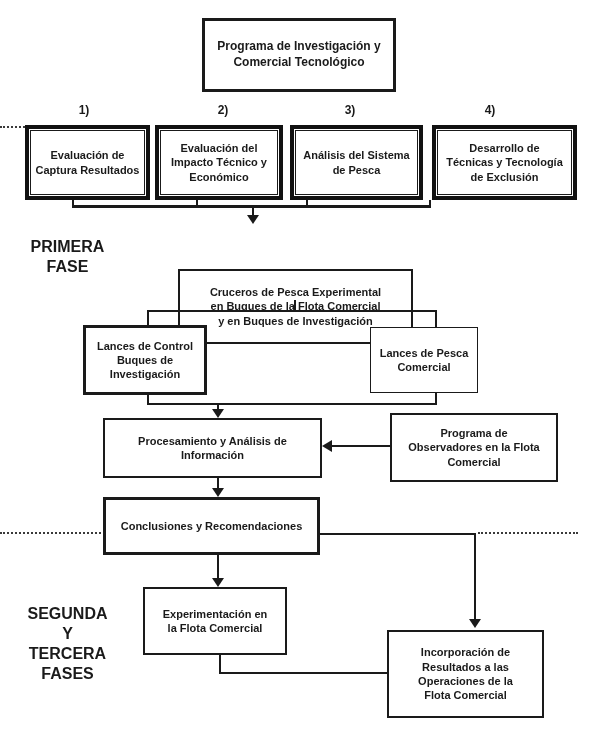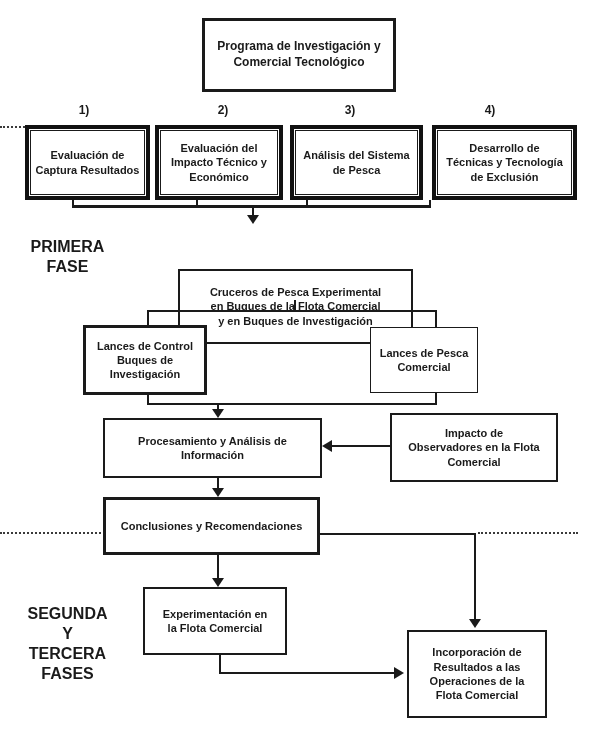--- a/index.html
+++ b/index.html
@@ -25,21 +25,21 @@
   #n-f2{left:155px;top:125px;width:128px;height:75px;}
   #n-f3{left:290px;top:125px;width:133px;height:75px;}
   #n-f4{left:432px;top:125px;width:145px;height:75px;}
   #n-cruceros{left:178px;top:225px;width:235px;height:75px;margin-top:44px;}
   #n-lances-control{left:83px;top:325px;width:124px;height:70px;border-width:3px;}
   #n-lances-pesca{left:370px;top:327px;width:108px;height:66px;border-width:1px;}
   #n-procesamiento{left:103px;top:418px;width:219px;height:60px;}
   #n-observadores{left:390px;top:413px;width:168px;height:69px;}
   #n-conclusiones{left:103px;top:497px;width:217px;height:58px;border-width:3px;}
   #n-experimentacion{left:143px;top:587px;width:144px;height:68px;}
-  #n-incorporacion{left:407px;top:630px;width:140px;height:88px;}
+  #n-incorporacion{left:387px;top:630px;width:157px;height:88px;}
   
   .phase{
     position:absolute;font-weight:bold;font-size:16px;line-height:1.25;
     text-align:center;white-space:pre-line;
   }
   #phase1{left:25px;top:237px;width:85px;}
   #phase2{left:25px;top:604px;width:85px;}
   .num{position:absolute;top:103px;width:32px;text-align:center;font-weight:bold;font-size:12px;}
   #num1{left:68px;} #num2{left:207px;} #num3{left:334px;} #num4{left:474px;}
   
@@ -176,21 +176,21 @@
   <div class="line" id="h-lances-bot"></div>
   <div class="line" id="v-lpe-down"></div>
   <div class="line" id="stem-proc"></div>
   <div class="arr arr-down" id="a-proc"></div>
 
   <div class="node" id="n-procesamiento">
     <span class="txt">Procesamiento y Análisis de
 Información</span>
   </div>
   <div class="node" id="n-observadores">
-    <span class="txt">Impacto de
+    <span class="txt">Programa de
 Observadores en la Flota
 Comercial</span>
   </div>
   <div class="line" id="h-obs"></div>
   <div class="arr arr-left" id="a-obs"></div>
 
   <div class="line" id="stem-conc"></div>
   <div class="arr arr-down" id="a-conc"></div>
 
   <div class="node" id="n-conclusiones">

